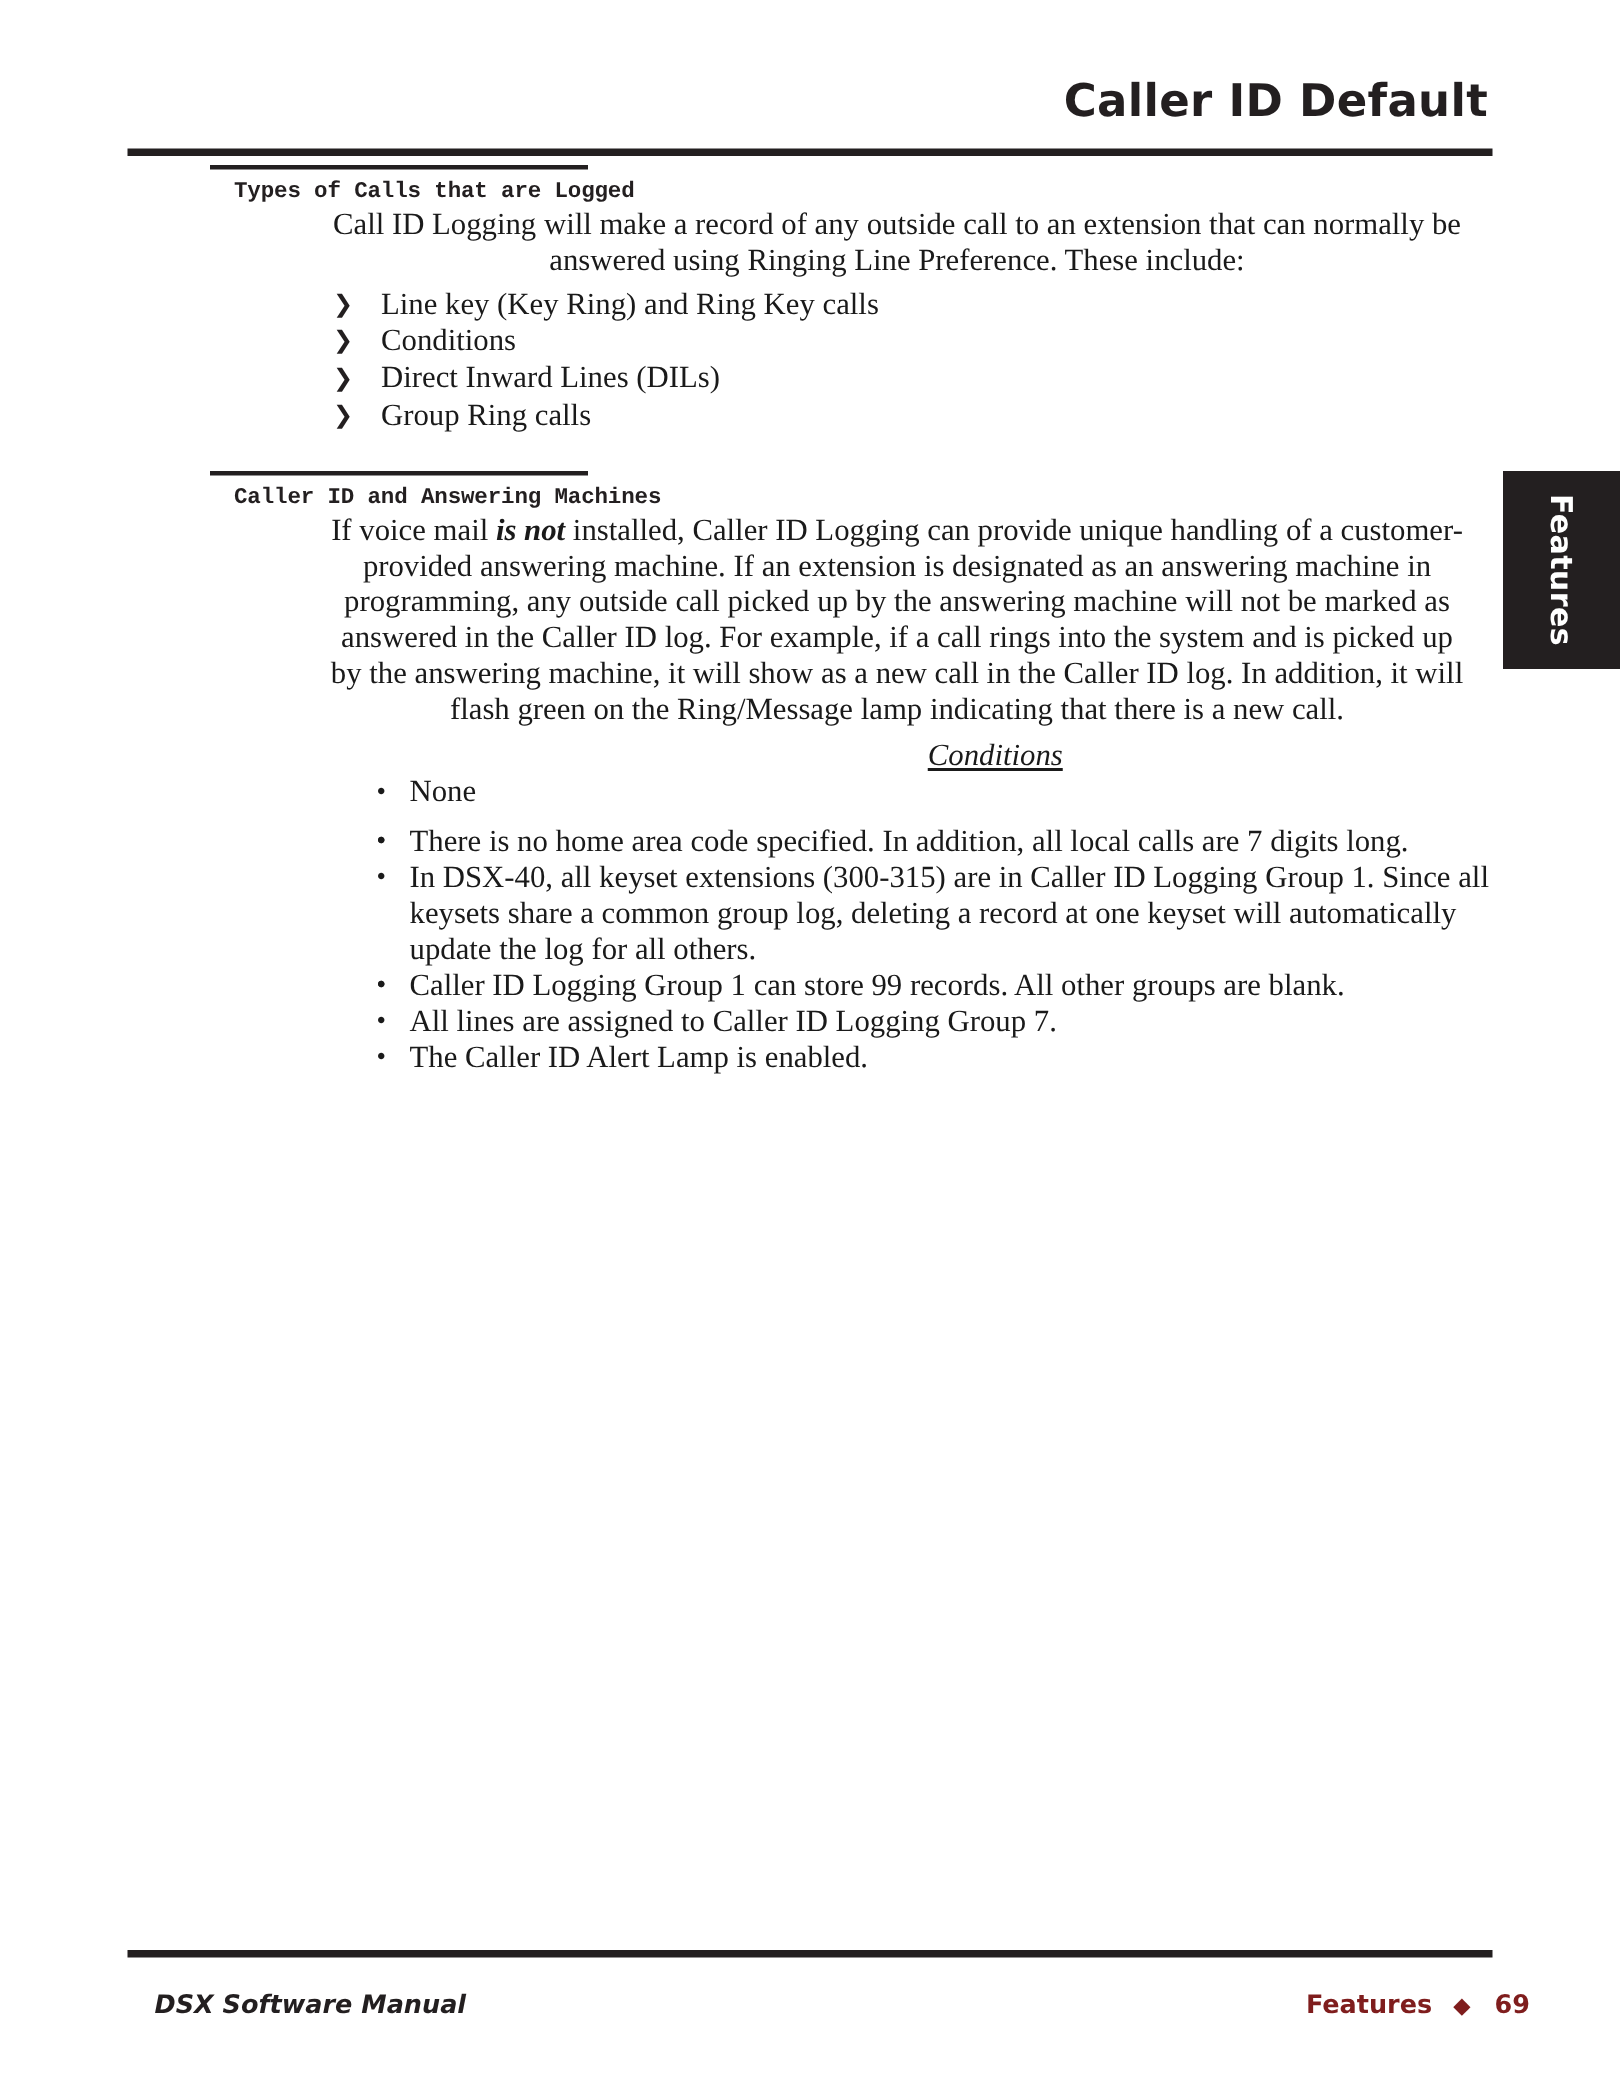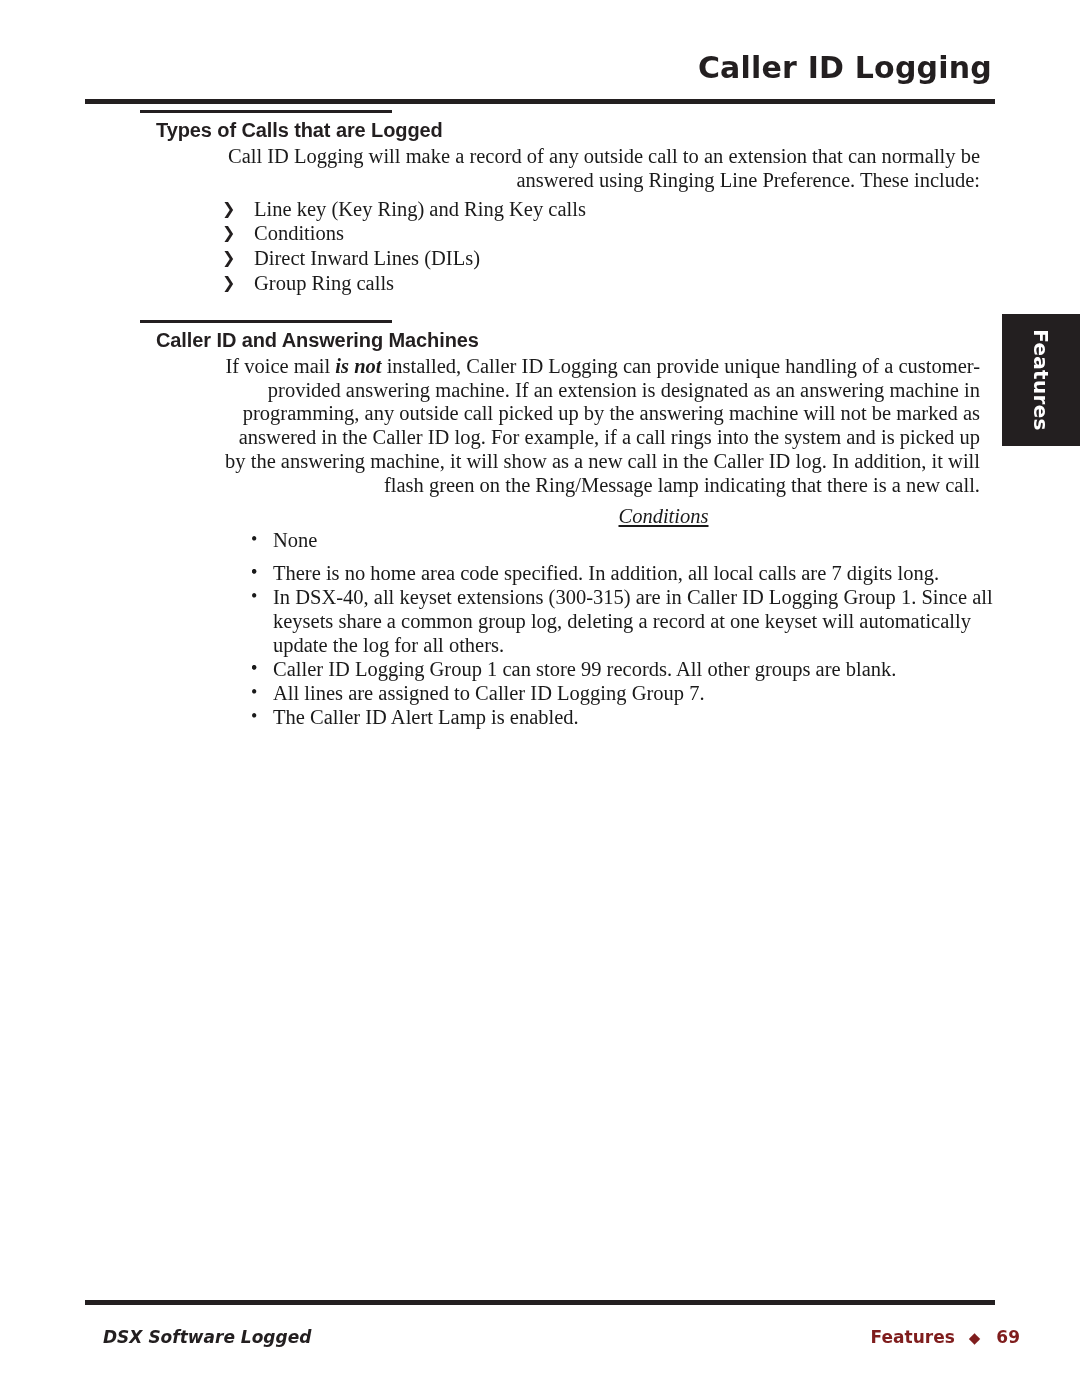--- a/index.html
+++ b/index.html
@@ -86,33 +86,33 @@
   }
 
   .section-rule {
     width: 252px;
     height: 3px;
     background: #231f20;
     margin-left: 140px;
   }
   .section-heading {
     margin: 6px 0 3px 156px;
-    font-family: Liberation Sans, sans-serif;
-    font-weight: bold;
-    font-size: 20px;
+    font-family: Liberation Mono, monospace;
+    font-weight: bold;
+    font-size: 15px;
     color: #231f20;
     letter-spacing: -0.1px;
   }
 
   .body-block {
     margin-left: 216px;
     margin-right: 100px;
     font-size: 20.5px;
     line-height: 23.8px;
-    text-align: right;
+    text-align: center;
   }
   .body-block p {
     margin: 0;
   }
 
   
   .arrow-list {
     list-style: none;
     margin: 4px 0 0 0;
     padding: 0;
@@ -213,21 +213,21 @@
     margin: 0 16px 0 14px;
     font-size: 15px;
   }
 </style>
 </head>
 <body>
 
 <div class="page">
 
   <div class="page-header">
-    <div class="header-title">Caller ID Logging</div>
+    <div class="header-title">Caller ID Default</div>
     <div class="header-rule"></div>
   </div>
 
   <div class="side-tab">
     <div class="side-tab-label">Features</div>
   </div>
 
   <div class="content">
 
     <div class="section">
@@ -304,17 +304,17 @@
           <span class="dot-bullet">•</span>
           <span>The Caller ID Alert Lamp is enabled.</span>
         </li>
       </ul>
     </div>
 
   </div>
 
   <div class="page-footer">
     <div class="footer-rule"></div>
-    <div class="footer-left">DSX Software Logged</div>
+    <div class="footer-left">DSX Software Manual</div>
     <div class="footer-right"><span>Features</span><span class="fdiamond">◆</span><span>69</span></div>
   </div>
 
 </div>
 
 </body></html>

